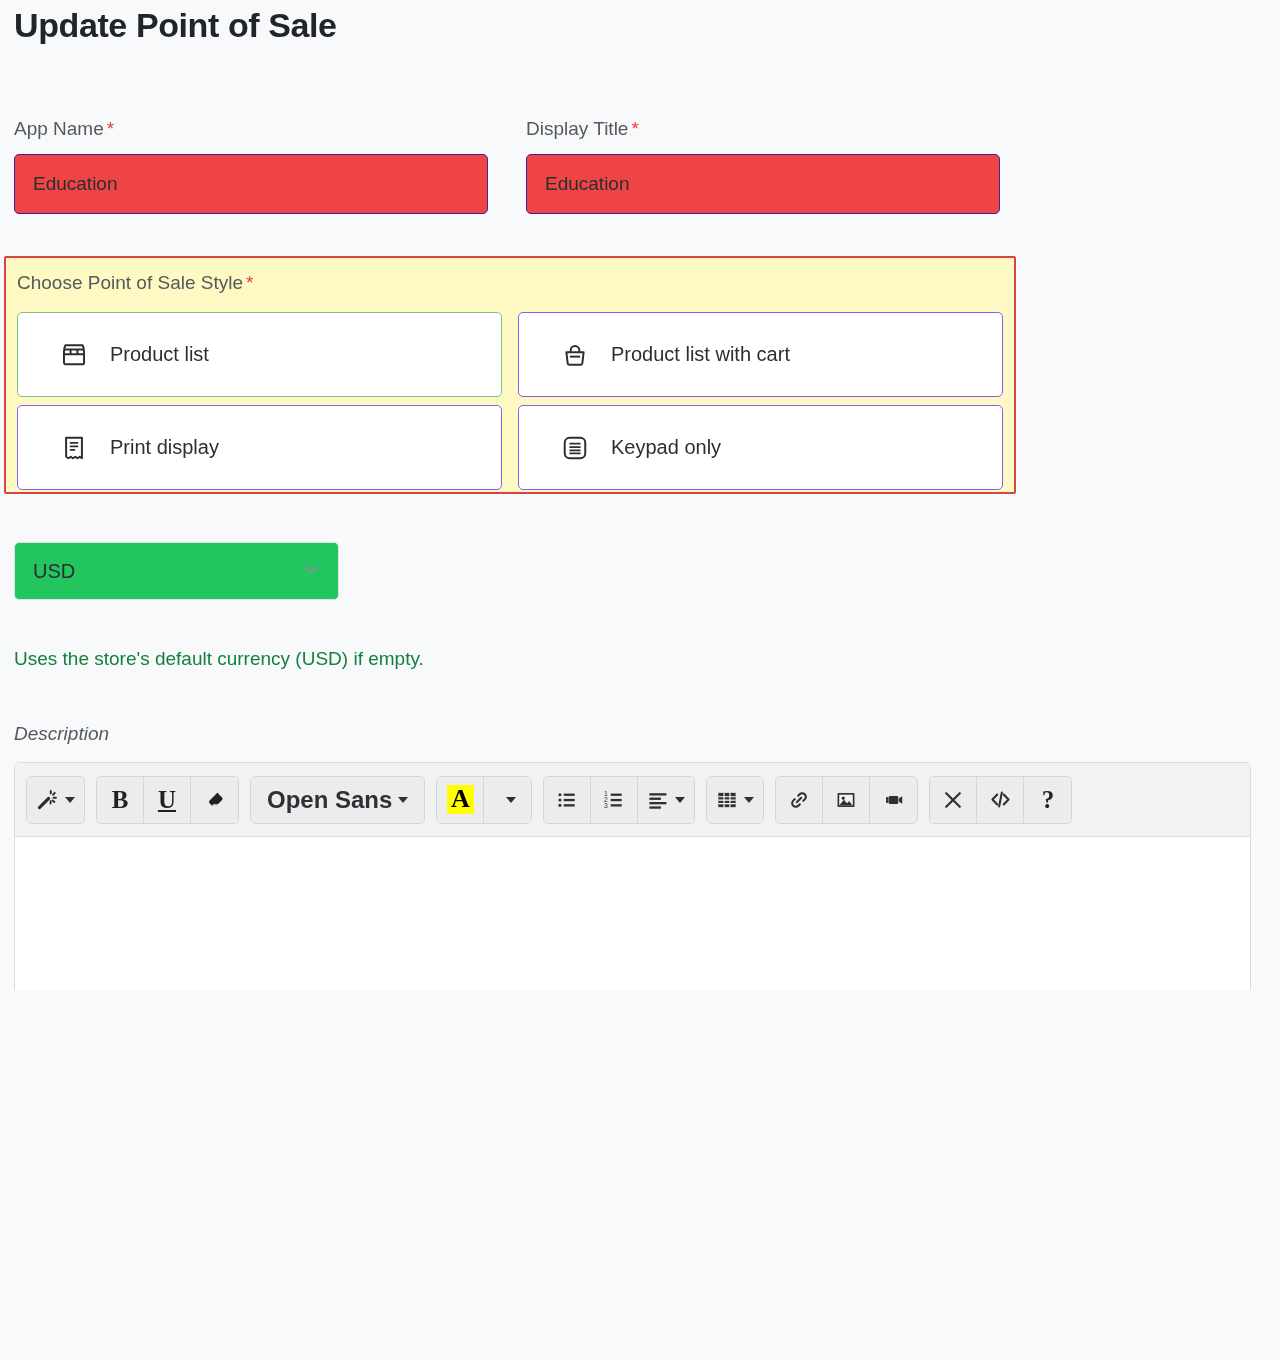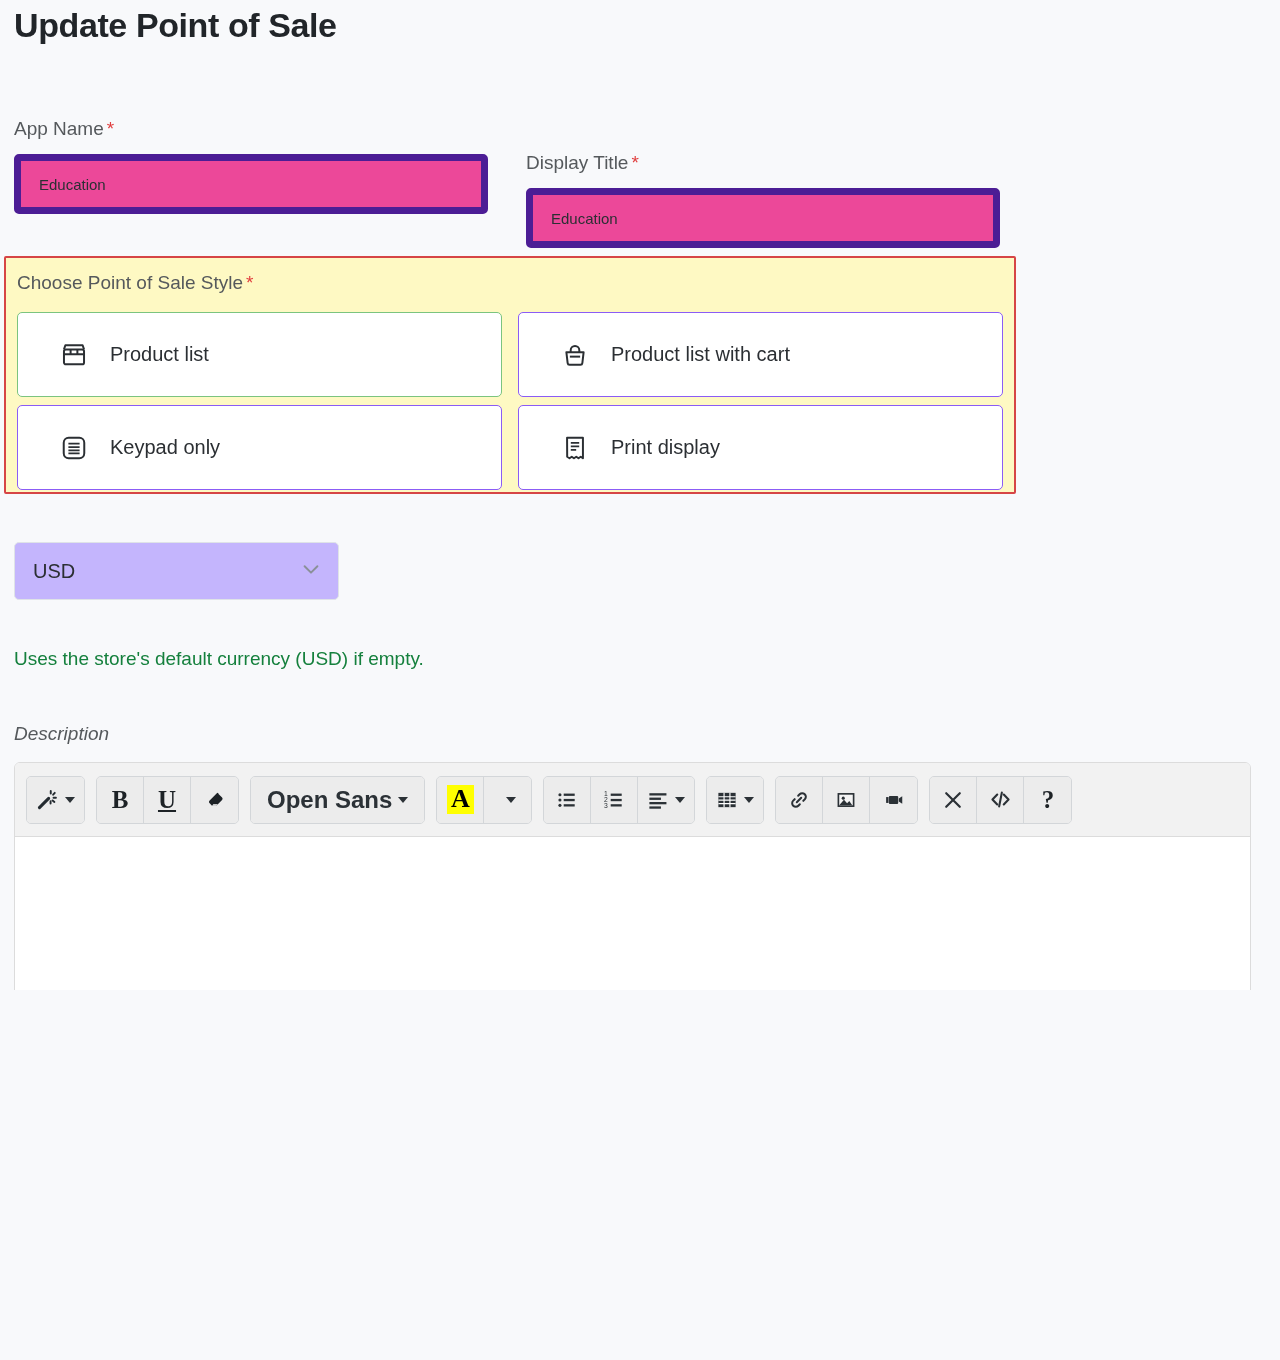--- a/index.html
+++ b/index.html
@@ -20,34 +20,34 @@
   }
 
   
   .field-label {
     font-size: 19px; color: #55595c; font-weight: 400;
   }
   .req { color: #e03e3e; font-size: 19px; margin-left: 3px; }
 
   
   .text-input {
-    background: #ec4899;
-    border: 7px solid #4c1d95;
+    background: #ef4444;
+    border: 1px solid #4c1d95;
     border-radius: 5px;
-    font-size: 15px;
+    font-size: 19px;
     color: #2b2f33;
     padding: 0 18px;
     display: flex; align-items: center;
     font-family: "Liberation Sans", sans-serif;
     width: 100%; height: 100%;
     outline: none;
   }
 
   #app-name-group  { position: absolute; left: 14px;  top: 118px; width: 474px; }
-  #display-title-group { position: absolute; left: 526px; top: 118px; width: 474px; margin-top: 34px; }
+  #display-title-group { position: absolute; left: 526px; top: 118px; width: 474px; }
   .input-wrap { margin-top: 14px; height: 60px; }
 
   
   #style-region {
     position: absolute; left: 4px; top: 256px;
     width: 1012px; height: 238px;
     border: 2px solid #d64545;
     background: #fef9c3;
     border-radius: 2px;
   }
@@ -76,21 +76,21 @@
   }
   .opt-icon { width: 28px; height: 28px; display:block; flex: 0 0 28px; }
 
   
   #currency-group { position: absolute; left: 14px; top: 528px; width: 330px; }
   .select-wrap {
     margin-top: 14px; height: 58px; position: relative;
   }
   .select-box {
     width: 325px; height: 58px;
-    background: #c4b5fd;
+    background: #22c55e;
     border: 1px solid #dfe3e8;
     border-radius: 5px;
     font-size: 20px; color: #2b2f33;
     display: flex; align-items: center;
     padding: 0 18px;
     cursor: pointer;
   }
   .select-chevron {
     position: absolute; right: 22px; top: 50%; transform: translateY(-50%);
     pointer-events: none;
@@ -238,35 +238,35 @@
             <path d="M8.3 9.6V8a3.7 3.7 0 0 1 7.4 0v1.6"></path>
             <path d="M7.6 13.4h8.8"></path>
           </svg>
         </span>
         <span class="opt-label">Product list with cart</span>
       </div>
 
       <div class="style-option">
         <span class="opt-icon">
           <svg viewBox="0 0 24 24" width="28" height="28" fill="none" stroke="#2b2f33" stroke-width="1.7">
-            <rect x="3.2" y="3.2" width="17.6" height="17.6" rx="4.2"></rect>
-            <path d="M7.2 8.2h9.6M7.2 11.2h9.6M7.2 14h9.6M7.2 16.6h9.6" stroke-width="1.5"></path>
+            <path d="M5.2 3.2h13.6v17.6l-1.9-1.3-1.9 1.3-1.9-1.3-2 1.3-1.9-1.3-1.9 1.3-2-1.3z" stroke-linejoin="round"></path>
+            <path d="M8.4 7.6h7.2M8.4 10.6h7.2M8.4 13.6h4.6" stroke-width="1.5"></path>
           </svg>
         </span>
-        <span class="opt-label">Keypad only</span>
+        <span class="opt-label">Print display</span>
       </div>
 
       <div class="style-option">
         <span class="opt-icon">
           <svg viewBox="0 0 24 24" width="28" height="28" fill="none" stroke="#2b2f33" stroke-width="1.7">
-            <path d="M5.2 3.2h13.6v17.6l-1.9-1.3-1.9 1.3-1.9-1.3-2 1.3-1.9-1.3-1.9 1.3-2-1.3z" stroke-linejoin="round"></path>
-            <path d="M8.4 7.6h7.2M8.4 10.6h7.2M8.4 13.6h4.6" stroke-width="1.5"></path>
+            <rect x="3.2" y="3.2" width="17.6" height="17.6" rx="4.2"></rect>
+            <path d="M7.2 8.2h9.6M7.2 11.2h9.6M7.2 14h9.6M7.2 16.6h9.6" stroke-width="1.5"></path>
           </svg>
         </span>
-        <span class="opt-label">Print display</span>
+        <span class="opt-label">Keypad only</span>
       </div>
 
     </div>
   </div>
 
   <div id="currency-group">
     <div class="select-wrap">
       <div class="select-box">
         <span>USD</span>
       </div>

